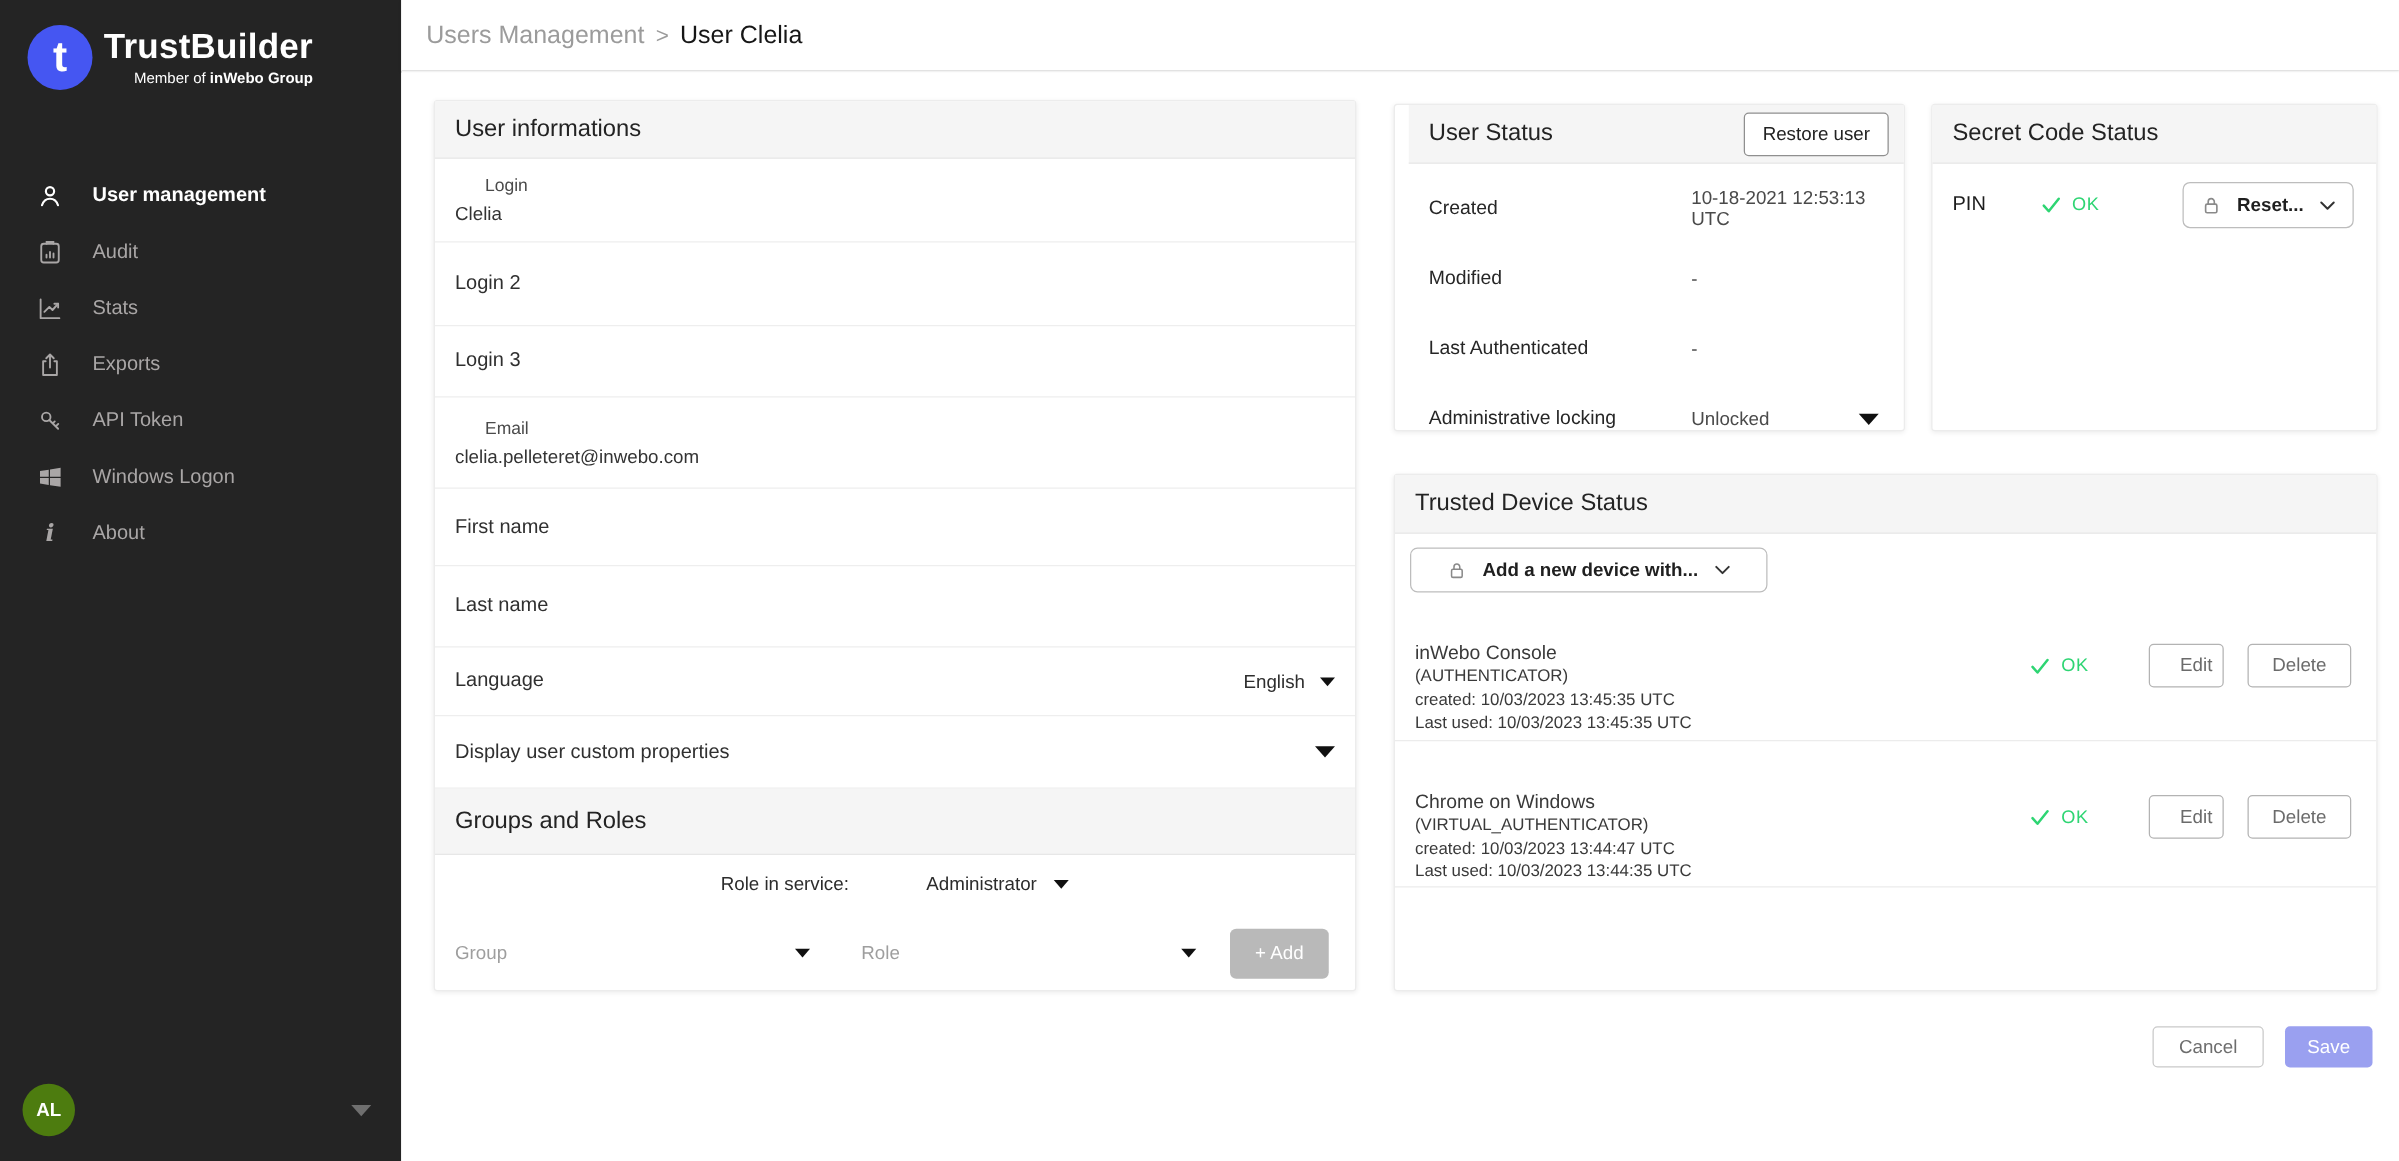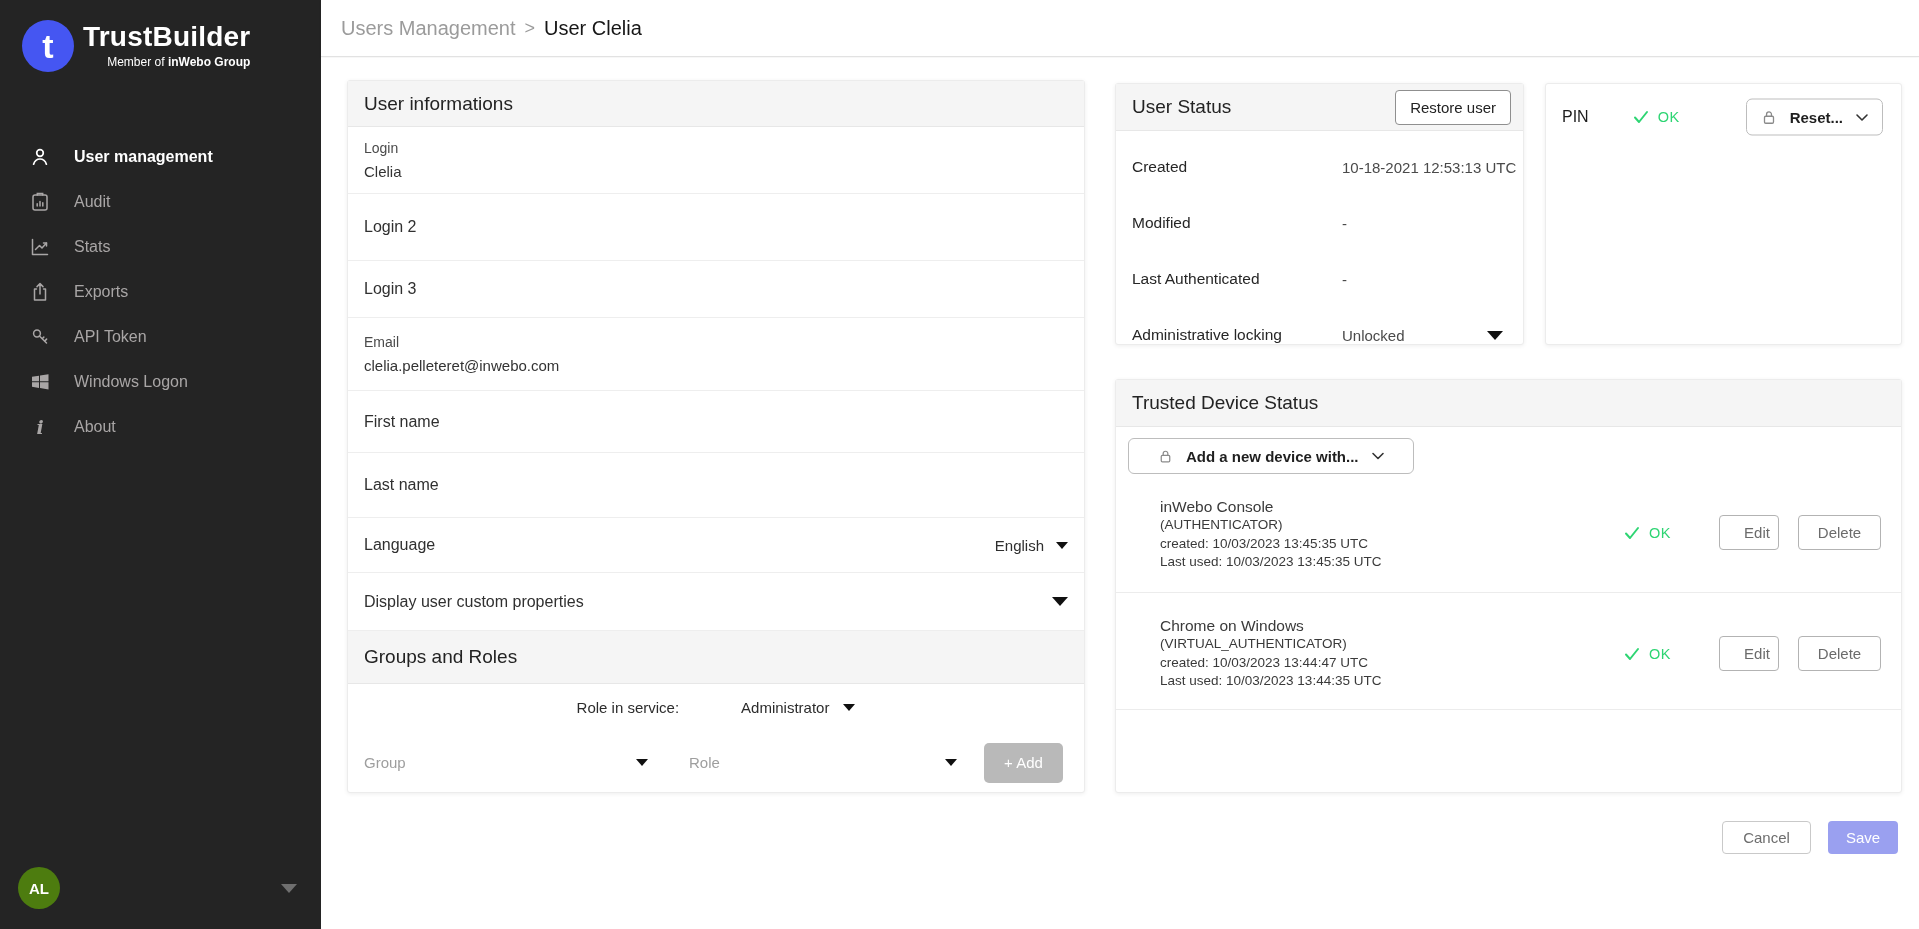--- a/index.html
+++ b/index.html
@@ -36,39 +36,39 @@
   .crumb-sep { color:#9b9b9b; font-size:18px; margin:0 9px; }
   .crumb-current { color:#161616; font-size:20px; font-weight:500; }
   
   .main { position:absolute; left:321px; top:58px; width:1598px; height:871px; background:#fff; }
   .card { position:absolute; background:#fff; border:1px solid #ececec; border-radius:3px; box-shadow:0 1px 4px rgba(0,0,0,.07); }
   .card-head { background:#f5f5f5; border-bottom:1px solid #e7e7e7; display:flex; align-items:center;
     padding:0 16px; font-size:19px; color:#232323; height:46px; }
   
   #card-userinfo { left:26px; top:22px; width:738px; height:713px; }
   .uirow { border-bottom:1px solid #eeeeee; padding:0 16px; position:relative; display:flex; flex-direction:column; justify-content:center; }
-  .flabel { font-size:14px; color:#4a4a4a; }
+  .flabel { font-size:14px; color:#4a4a4a;margin-left:24px; }
   .fvalue { font-size:15px; color:#333333; margin-top:7px; }
   .biglabel { font-size:16px; color:#303030; }
   .row-flex { flex-direction:row; align-items:center; justify-content:space-between; }
   .sel-inline { display:flex; align-items:center; cursor:pointer; }
   .sel-inline .sel-text { font-size:15px; color:#2e2e2e; margin-right:12px; }
   .tri-sm { width:0; height:0; border-left:6px solid transparent; border-right:6px solid transparent; border-top:7px solid #101010; }
   .tri-md { width:0; height:0; border-left:8px solid transparent; border-right:8px solid transparent; border-top:9px solid #101010; }
   .section-head { background:#f5f5f5; border-bottom:1px solid #e7e7e7; display:flex; align-items:center; padding:0 16px; font-size:19px; color:#232323; }
   .role-row { flex-direction:row; align-items:center; }
   .role-label { font-size:15px; color:#2c2c2c; }
   .role-value { font-size:15px; color:#2c2c2c; margin-left:62px; margin-right:14px; }
   .gr-row { border-bottom:none; }
   .ph-select { position:absolute; display:flex; align-items:center; justify-content:space-between; cursor:pointer; }
   .ph-text { font-size:15px; color:#9e9e9e; }
   .add-btn { position:absolute; right:21px; top:50%; transform:translateY(-50%); width:79px; height:40px;
     background:#b9b9b9; color:#fff; font-size:15px; border:none; border-radius:5px; cursor:pointer; }
   
-  #card-userstatus { left:794px; top:25px; width:409px; height:262px; }
+  #card-userstatus { left:794px; top:25px; width:409px; height:262px;padding-left:11px; }
   .us-head { justify-content:space-between; height:47px; }
   .btn-outline { background:#fff; border:1px solid #8f8f8f; border-radius:4px; color:#222;
     font-size:15px; padding:8px 14px; cursor:pointer; font-family:inherit; }
   .us-row { position:relative; height:56px; display:flex; align-items:center; padding-left:16px; }
   .us-label { font-size:15.5px; color:#262626; font-weight:500; }
   .us-value { position:absolute; left:226px; font-size:15px; color:#4a4a4a; }
   .us-tri { position:absolute; right:20px; }
   
   #card-secret { left:1224px; top:25px; width:357px; height:262px; }
   .pin-row { display:flex; align-items:center; height:66px; padding:0 16px; position:relative; }
@@ -76,21 +76,21 @@
   .ok-wrap { display:flex; align-items:center; margin-left:44px; }
   .ok-text { color:#2ed573; font-size:14.5px; margin-left:9px; letter-spacing:.5px; }
   .dd-btn { display:flex; align-items:center; background:#fff; border:1px solid #bdbdbd; border-radius:6px;
     cursor:pointer; font-family:inherit; }
   .reset-btn { position:absolute; right:18px; top:50%; transform:translateY(-50%); height:37px; padding:0 13px; }
   .dd-btn .dd-label { font-size:15px; font-weight:600; color:#1f1f1f; margin:0 12px; }
   
   #card-trusted { left:794px; top:321px; width:787px; height:414px; }
   .add-device-btn { position:absolute; left:12px; top:58px; height:36px; padding:0 28px; }
   .device-row { position:absolute; left:0; width:100%; }
-  .device-info { position:absolute; left:16px; top:0;margin-left:28px; }
+  .device-info { position:absolute; left:16px; top:16px; }
   .dev-name { font-size:15.5px; color:#3a3a3a; line-height:19px; }
   .dev-line { font-size:13.5px; color:#3a3a3a; line-height:18.5px; }
   .dev-ok { position:absolute; left:508px; display:flex; align-items:center; }
   .dev-btn { position:absolute; background:#fff; border:1px solid #b3b3b3; border-radius:4px; color:#6b6b6b;
     font-size:15px; height:35px; cursor:pointer; font-family:inherit; }
   .edit-btn { left:603px; width:60px;padding-left:16px; }
   .del-btn { left:682px; width:83px; }
   .dev-divider { position:absolute; left:0; width:100%; border-top:1px solid #ececec; }
   
   .cancel-btn { position:absolute; left:1401px; top:763px; width:89px; height:33px; background:#fff;
@@ -259,20 +259,21 @@
       <span class="us-value">-</span>
     </div>
     <div class="us-row">
       <span class="us-label">Administrative locking</span>
       <span class="us-value">Unlocked</span>
       <span class="tri-md us-tri"></span>
     </div>
   </div>
 
   <div class="card" id="card-secret">
+    <div class="card-head" style="height:47px;">Secret Code Status</div>
     <div class="pin-row">
       <span class="pin-label">PIN</span>
       <span class="ok-wrap">
         <svg class="check" width="16" height="14" viewBox="0 0 16 14" fill="none" stroke="#2ed573" stroke-width="2" stroke-linecap="round" stroke-linejoin="round">
             <path d="M2 7.5l4 4.5 8-10"></path>
           </svg>
         <span class="ok-text">OK</span>
       </span>
       <button class="dd-btn reset-btn">
         <svg width="18" height="18" viewBox="0 0 22 22" fill="none" stroke="#8a8a8a" stroke-width="1.6" stroke-linecap="round">

